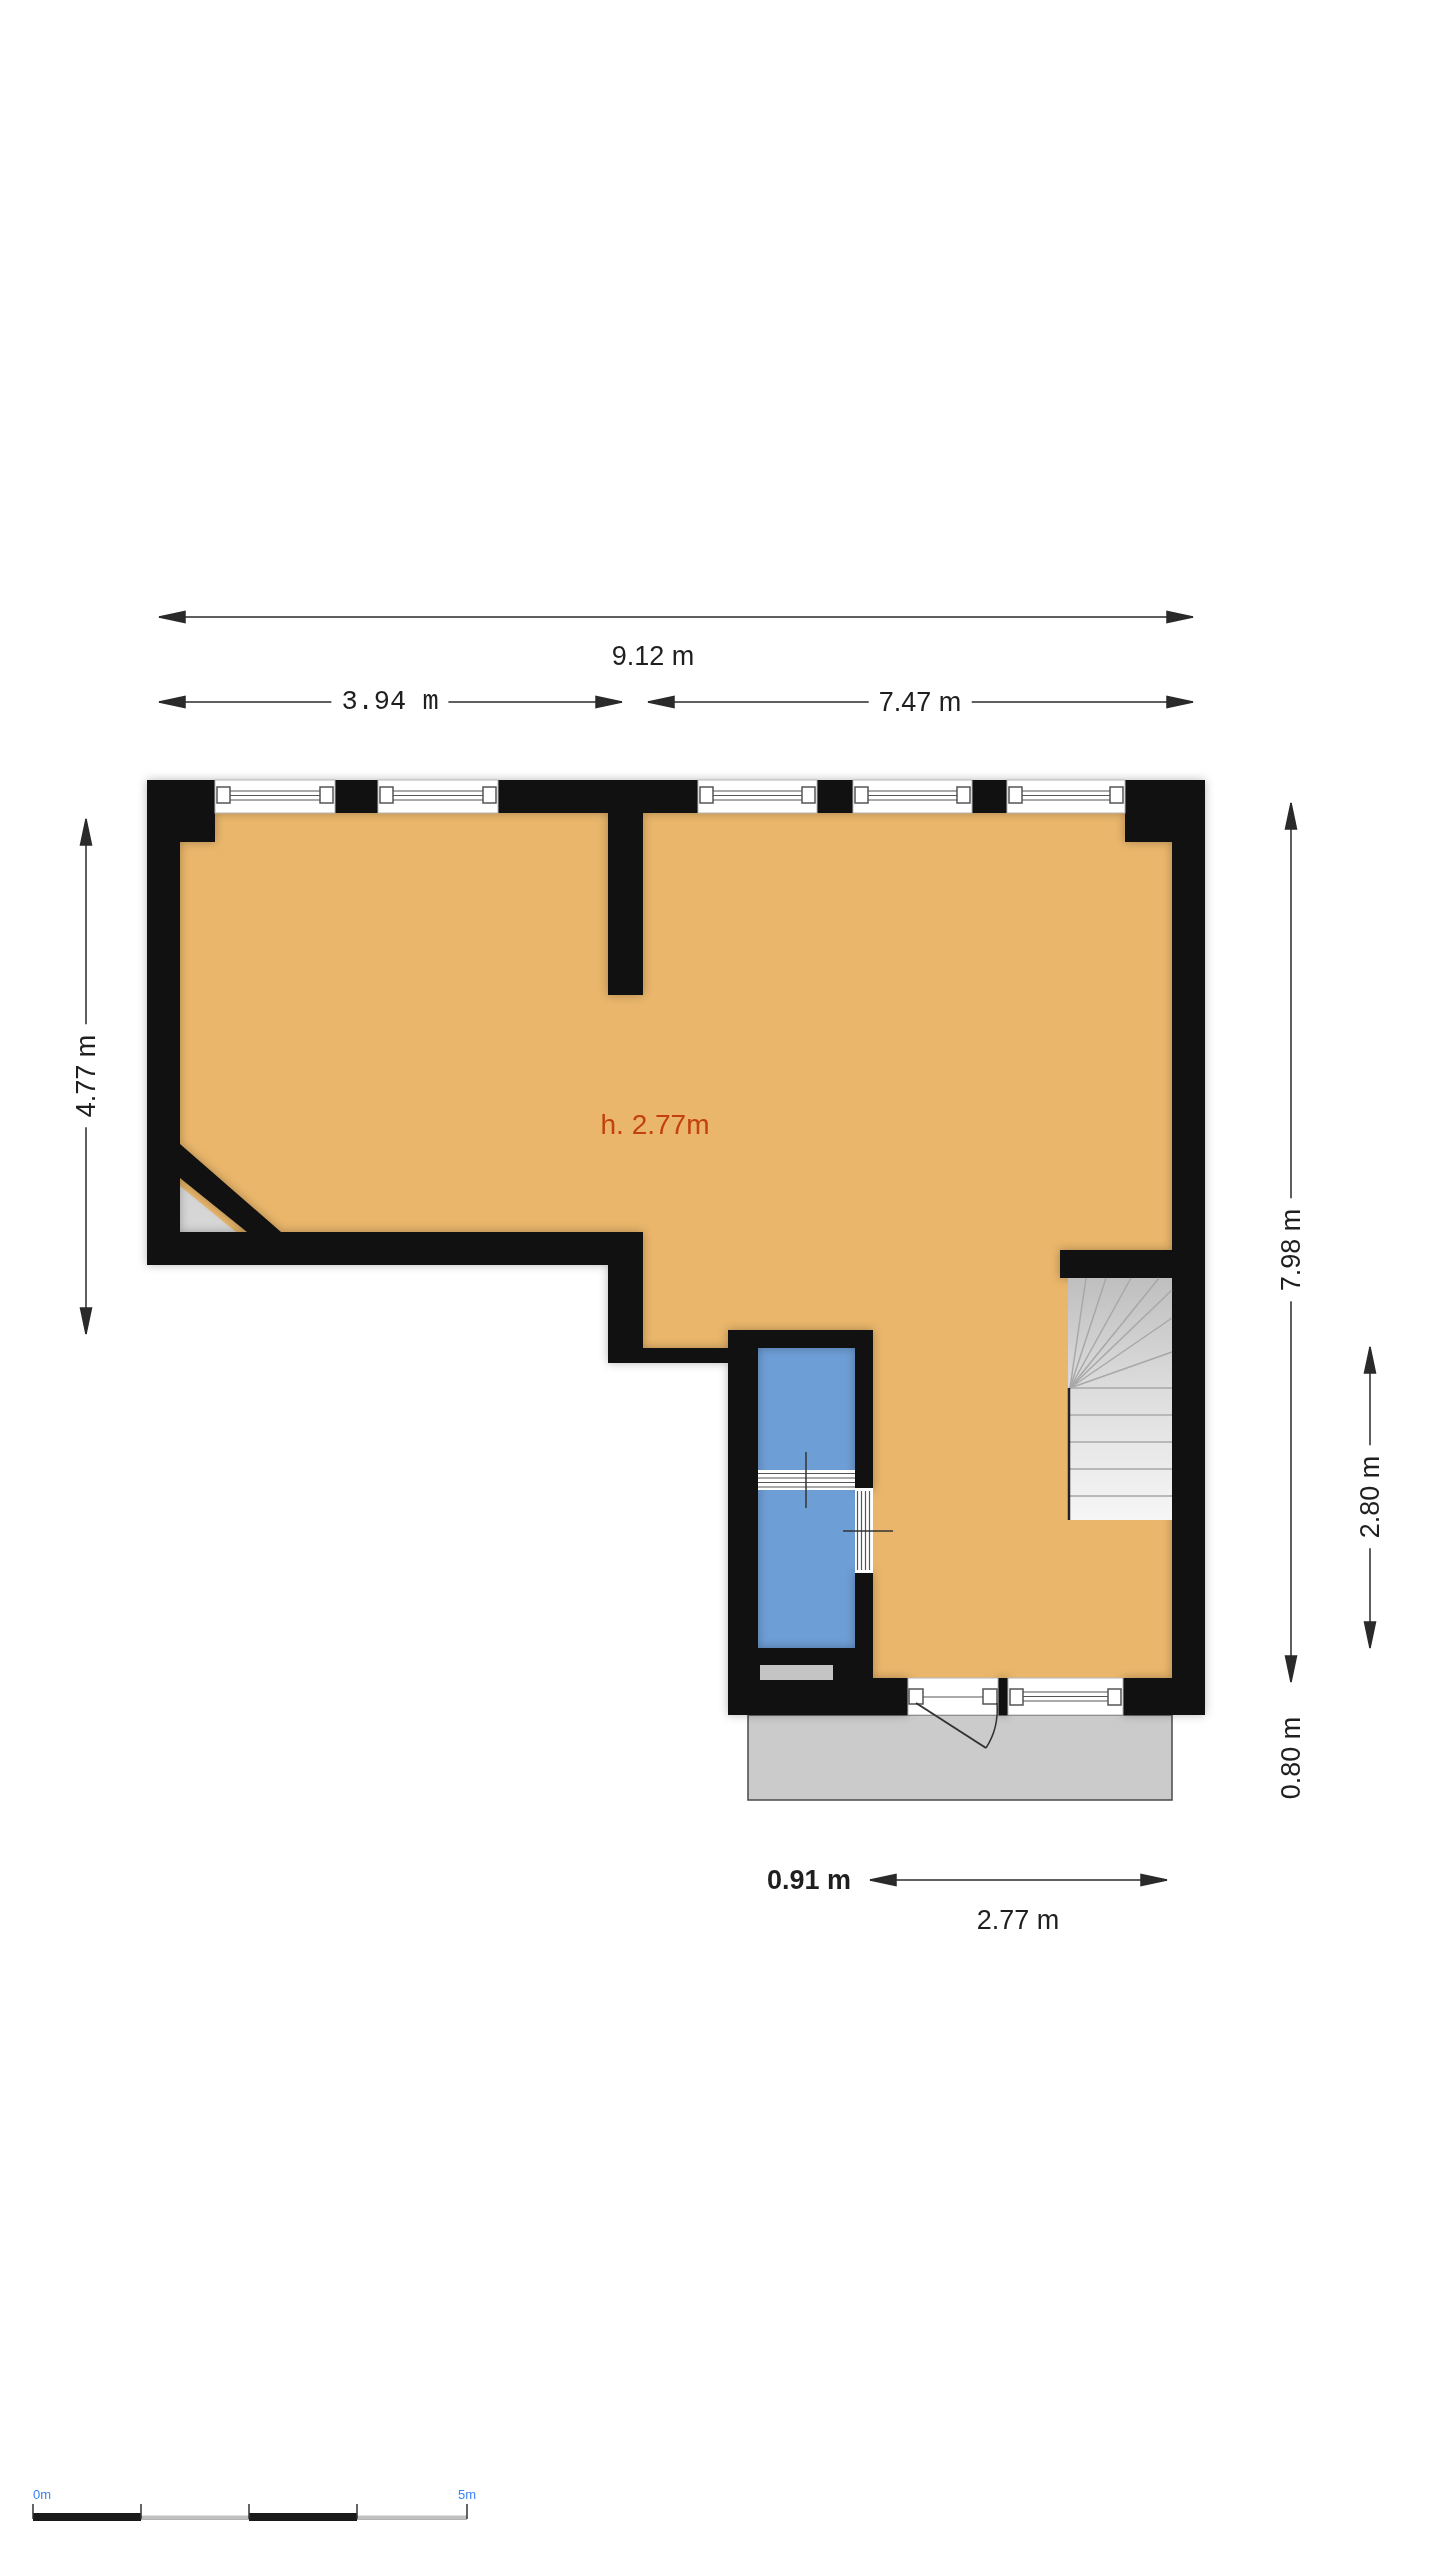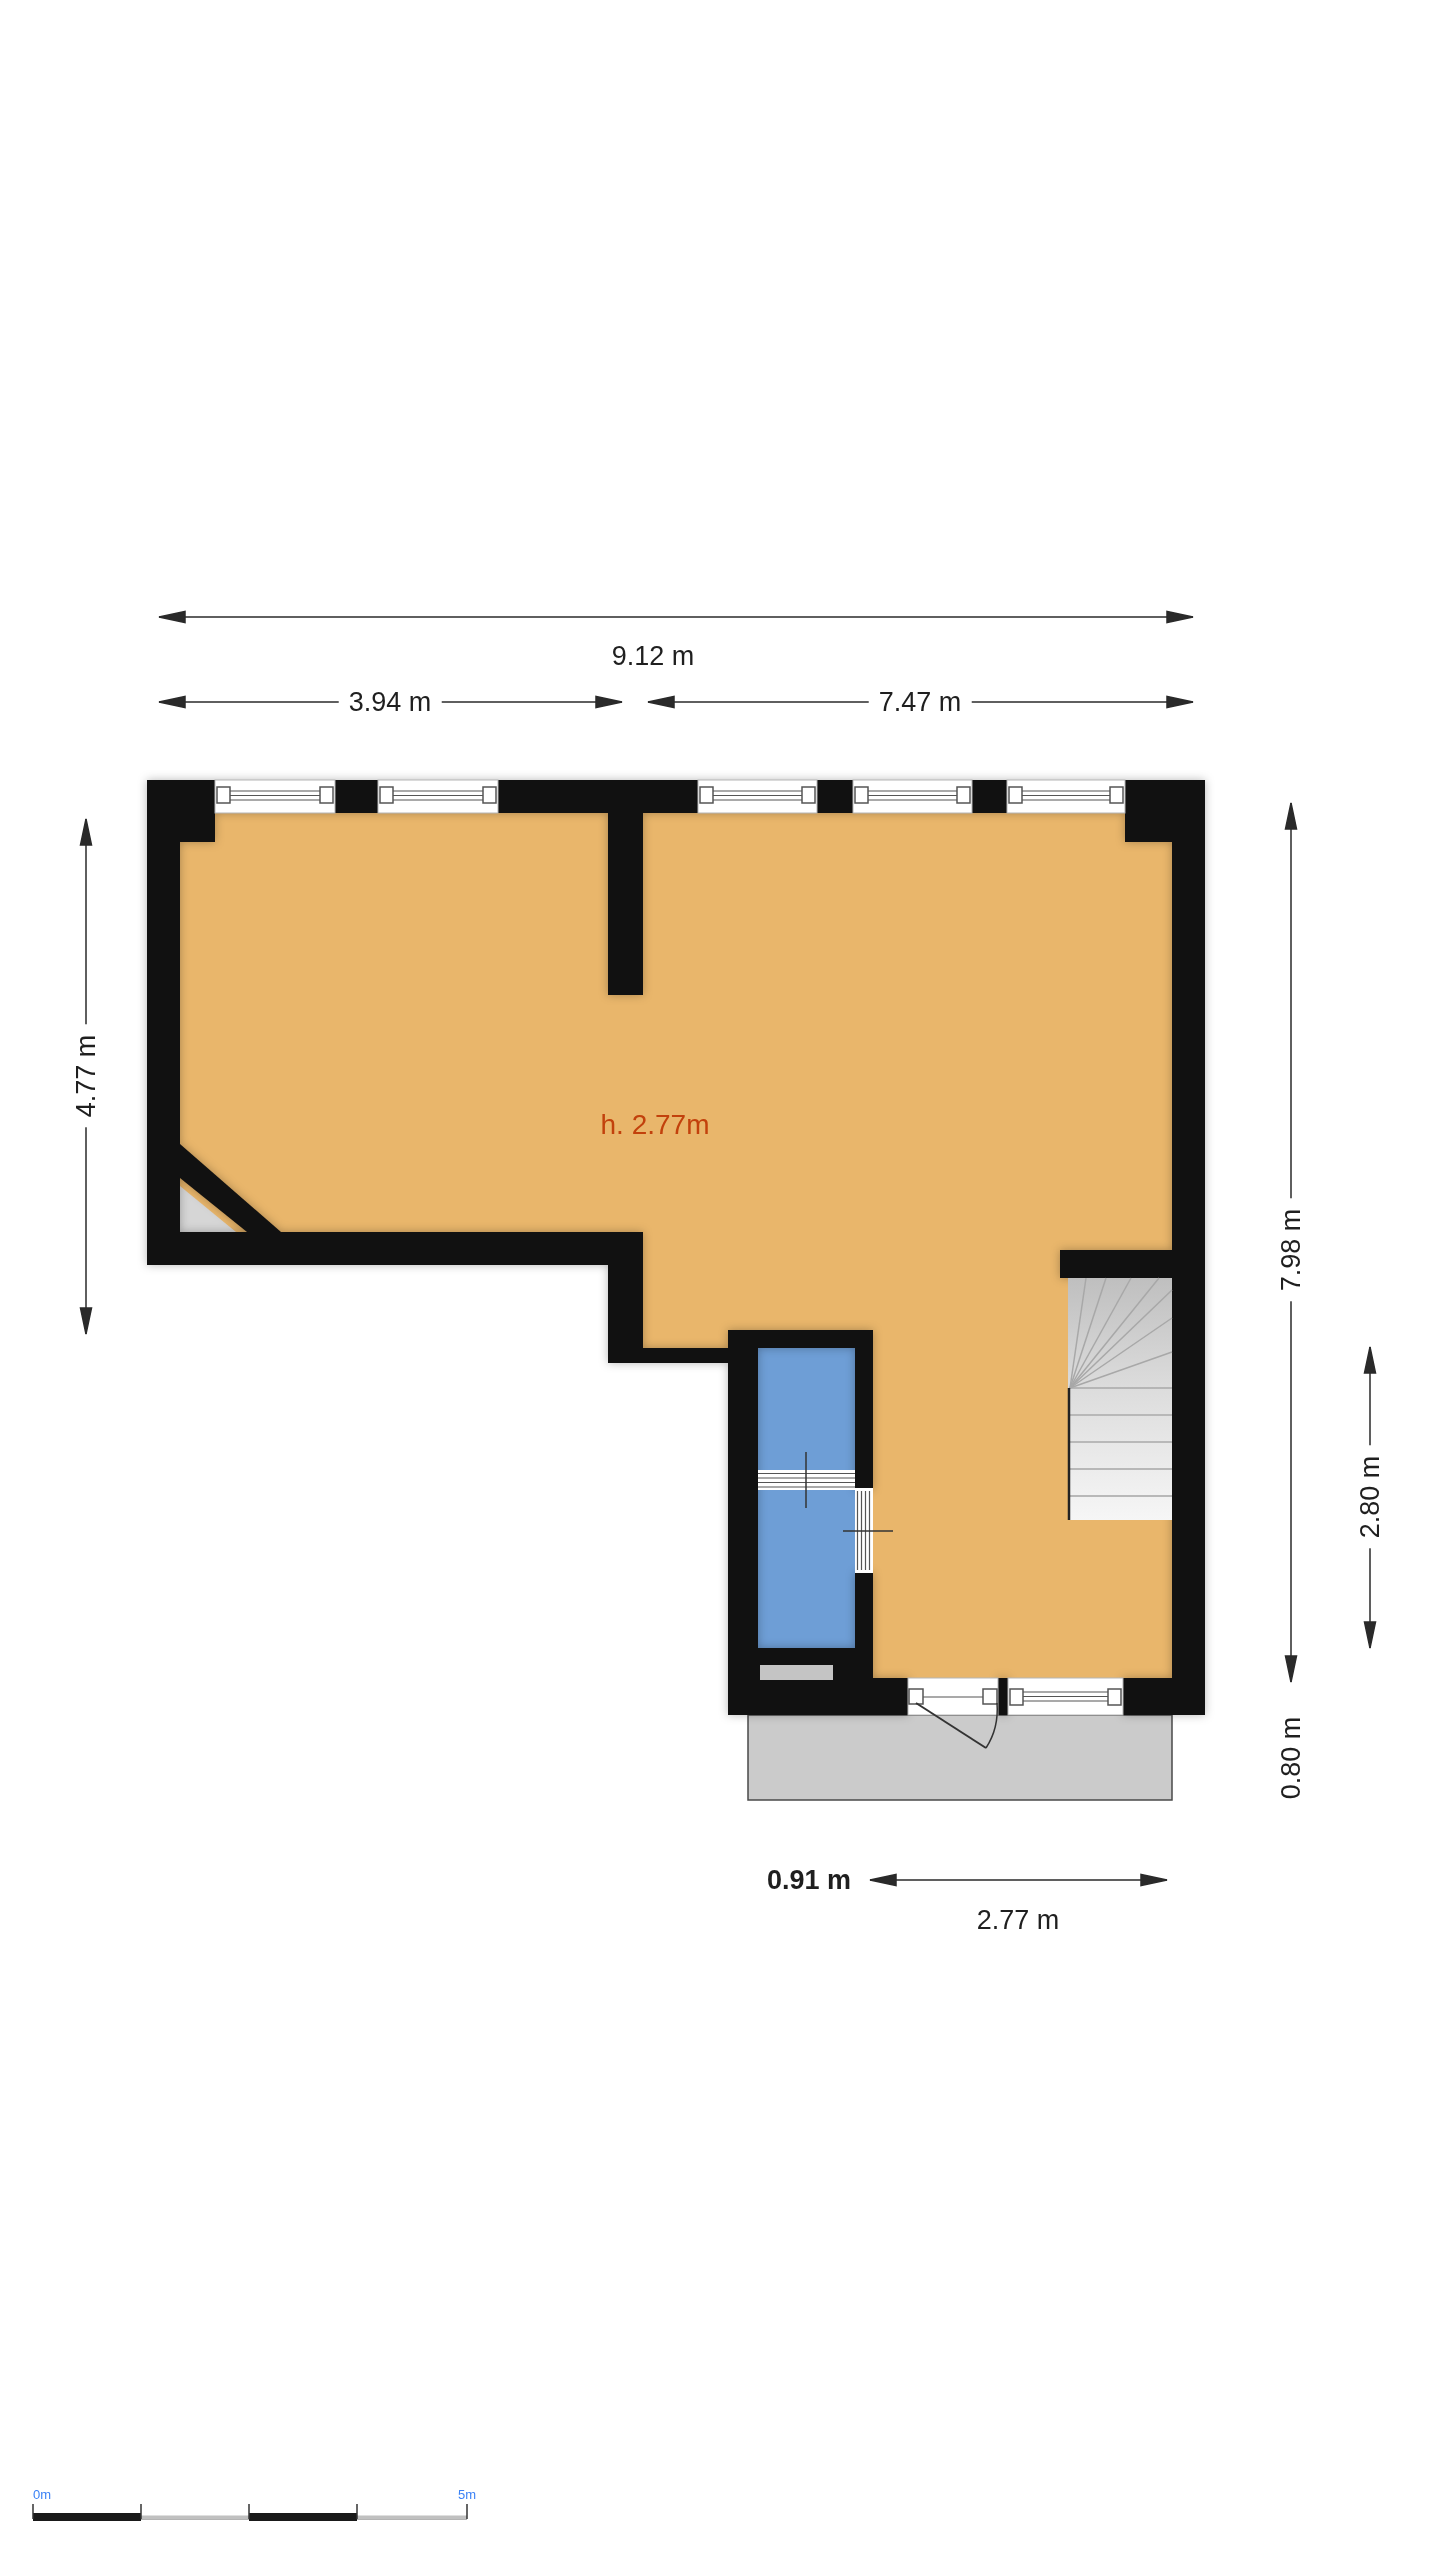--- a/index.html
+++ b/index.html
@@ -197,21 +197,21 @@
         <path d="M141,2504 V2519"></path>
         <path d="M249,2504 V2519"></path>
         <path d="M357,2504 V2519"></path>
         <path d="M467,2504 V2519"></path>
       </g>
     </g>
   </svg>
 
   <div class="label" style="left:653px;top:617px;margin-top:39px;">9.12 m</div>
 
-  <div class="label" style="left:390px;top:702px;">3.94 m</div>
+  <div class="label" style="left:390px;top:702px;font-family:Liberation Mono, monospace;">3.94 m</div>
 
   <div class="label" style="left:920px;top:702px;">7.47 m</div>
 
   <div class="label vert" style="left:86px;top:1076px;">4.77 m</div>
 
   <div class="label vert" style="left:1291px;top:1250px;">7.98 m</div>
 
   <div class="label vert" style="left:1370px;top:1497px;">2.80 m</div>
 
   <div class="label vert" style="left:1291px;top:1758px;">0.80 m</div>

